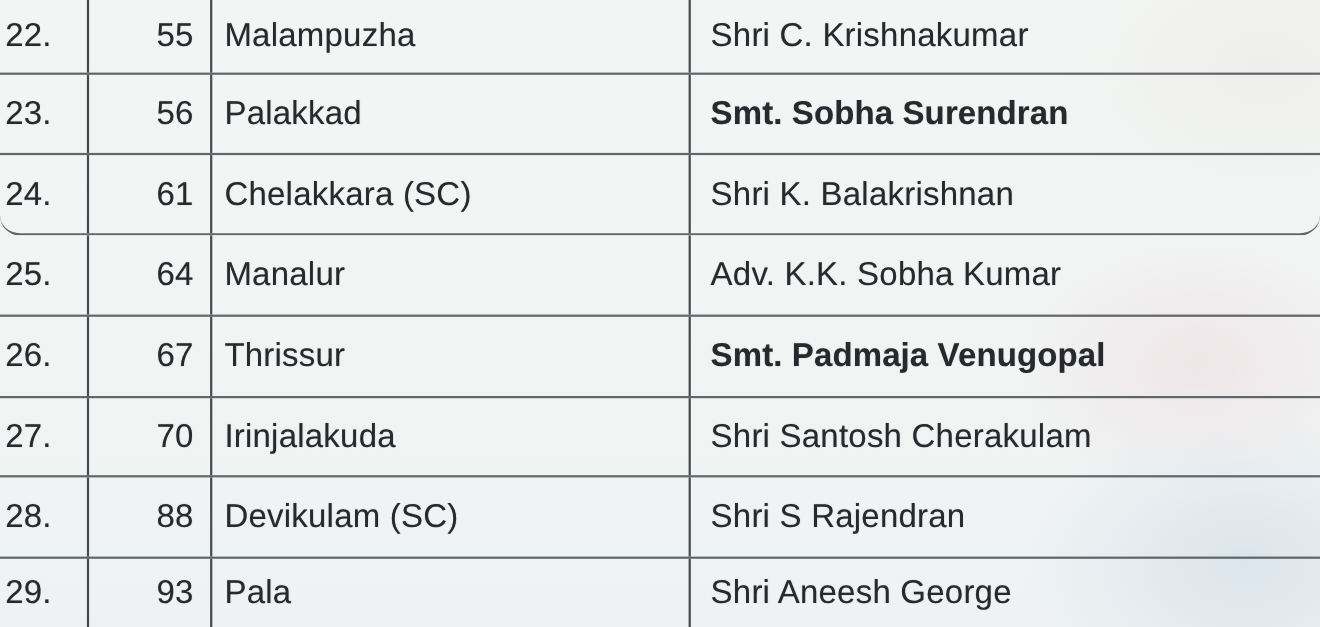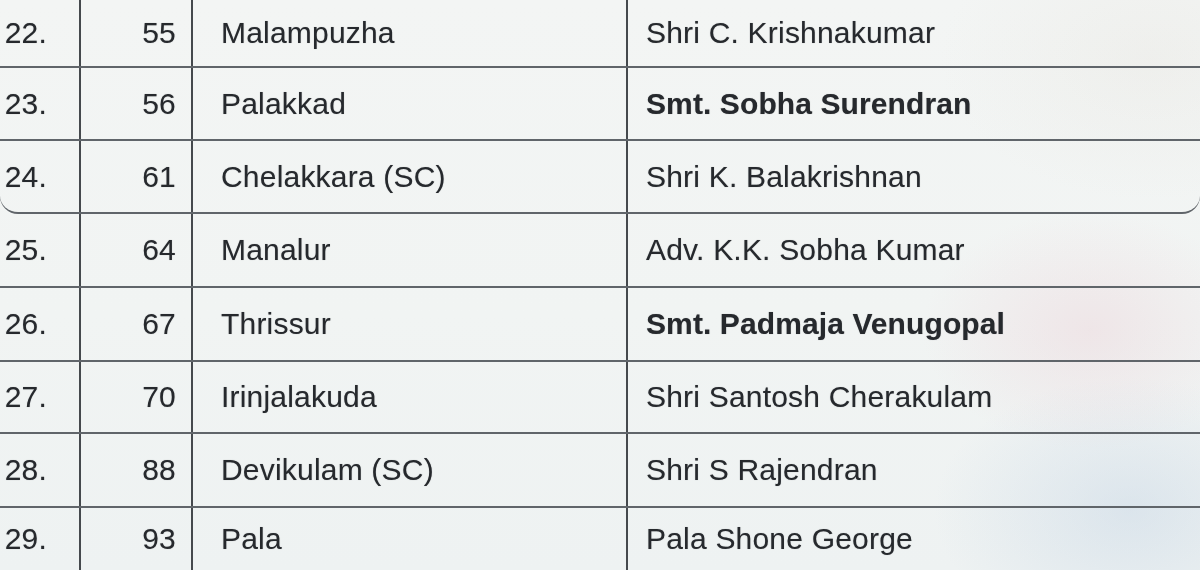--- a/index.html
+++ b/index.html
@@ -57,21 +57,21 @@
     border-right: 2px solid #45494d;
   }
   .c-number {
     width: 112px;
     justify-content: flex-end;
     padding-right: 15px;
     border-right: 2px solid #45494d;
   }
   .c-constituency {
     width: 435px;
-    padding-left: 28px;
+    padding-left: 11px;
     border-right: 2px solid #45494d;
   }
   .c-candidate {
     flex: 1;
     padding-left: 18px;
     text-align: center;
   }
   .row.bold .c-candidate {
     font-weight: bold;
     letter-spacing: 0.1px;
@@ -121,16 +121,16 @@
       <div class="row">
     <div class="cell c-serial">28.</div>
     <div class="cell c-number">88</div>
     <div class="cell c-constituency">Devikulam (SC)</div>
     <div class="cell c-candidate">Shri S Rajendran</div>
   </div>
       <div class="row">
     <div class="cell c-serial">29.</div>
     <div class="cell c-number">93</div>
     <div class="cell c-constituency">Pala</div>
-    <div class="cell c-candidate">Pala Shone George</div>
+    <div class="cell c-candidate">Shri Aneesh George</div>
   </div>
     </div>
 </div>
 
 </body></html>

